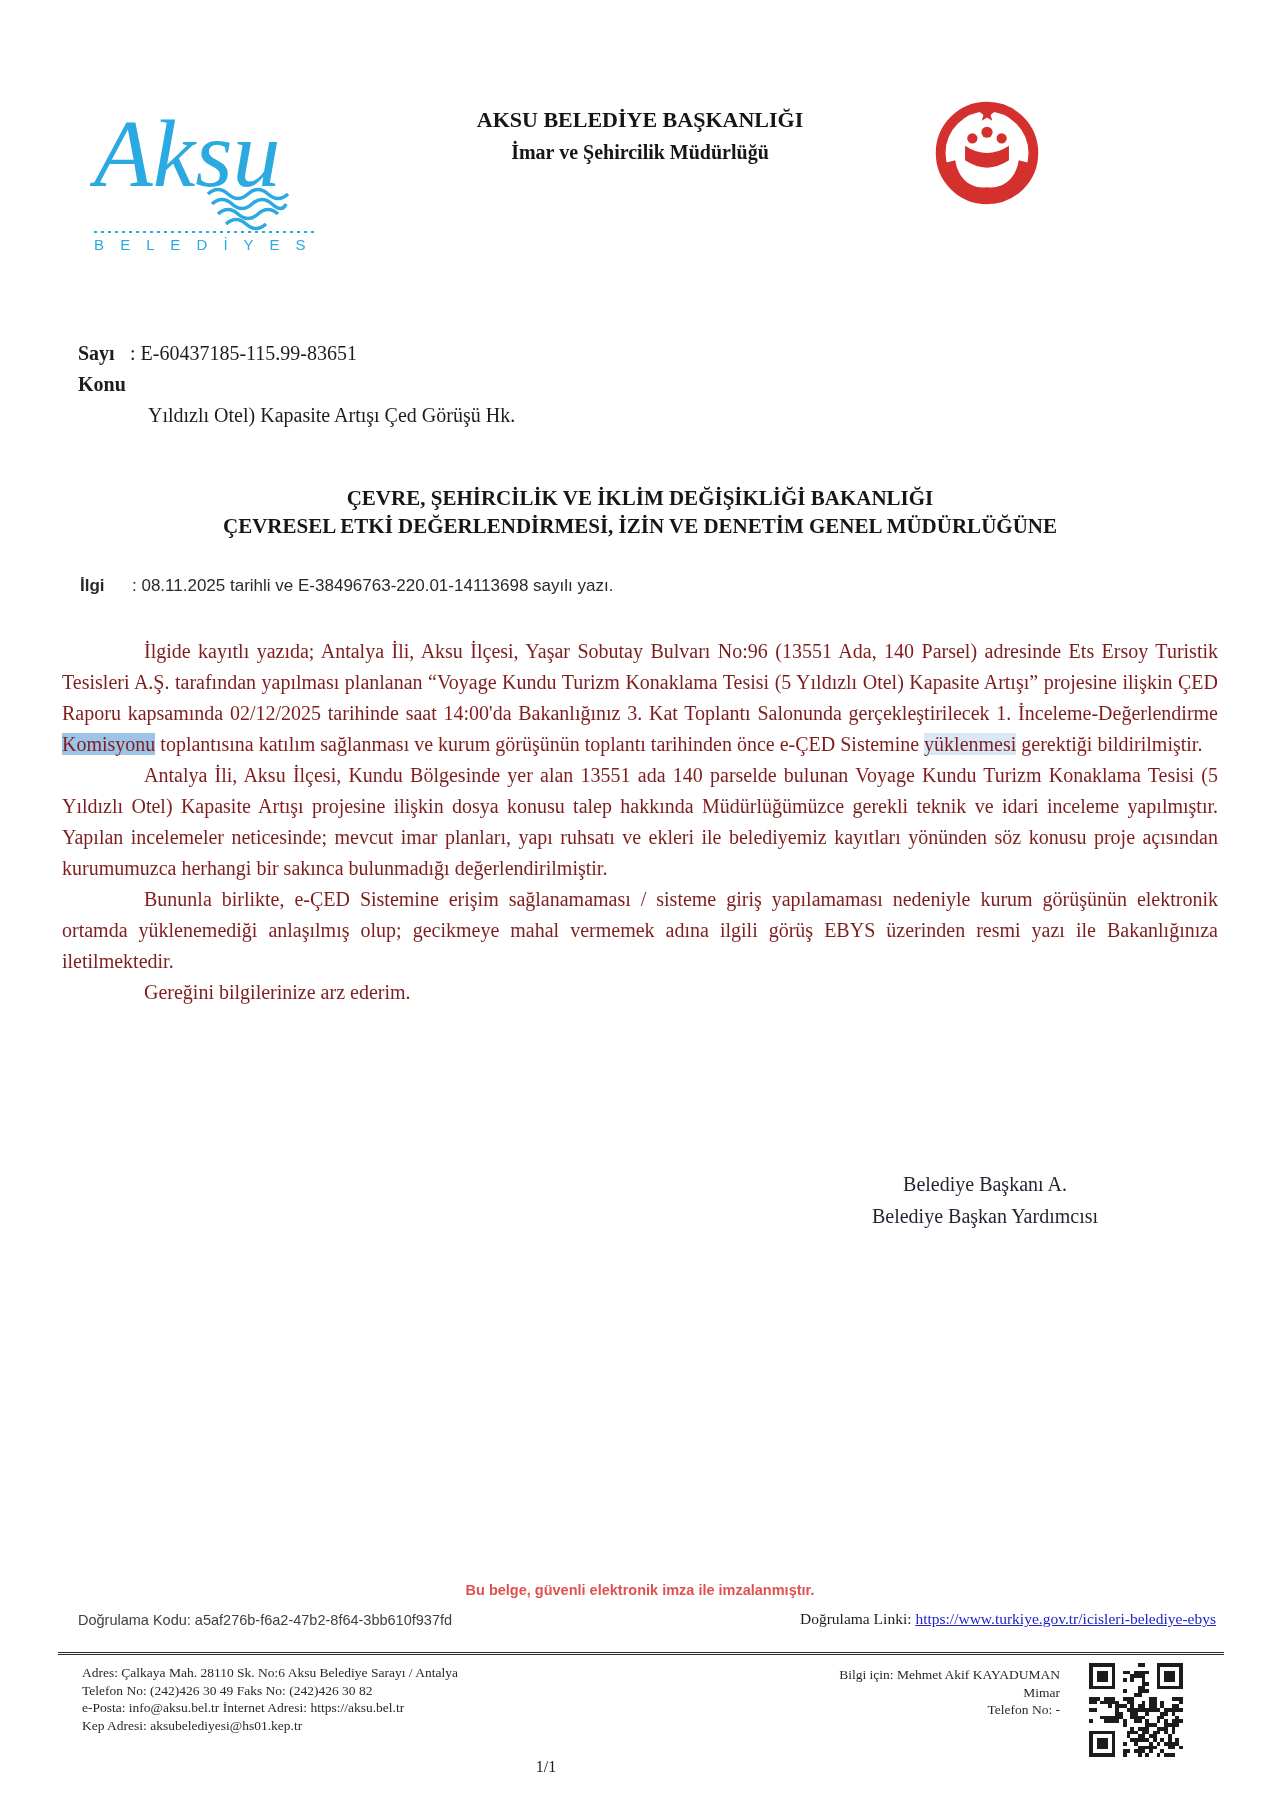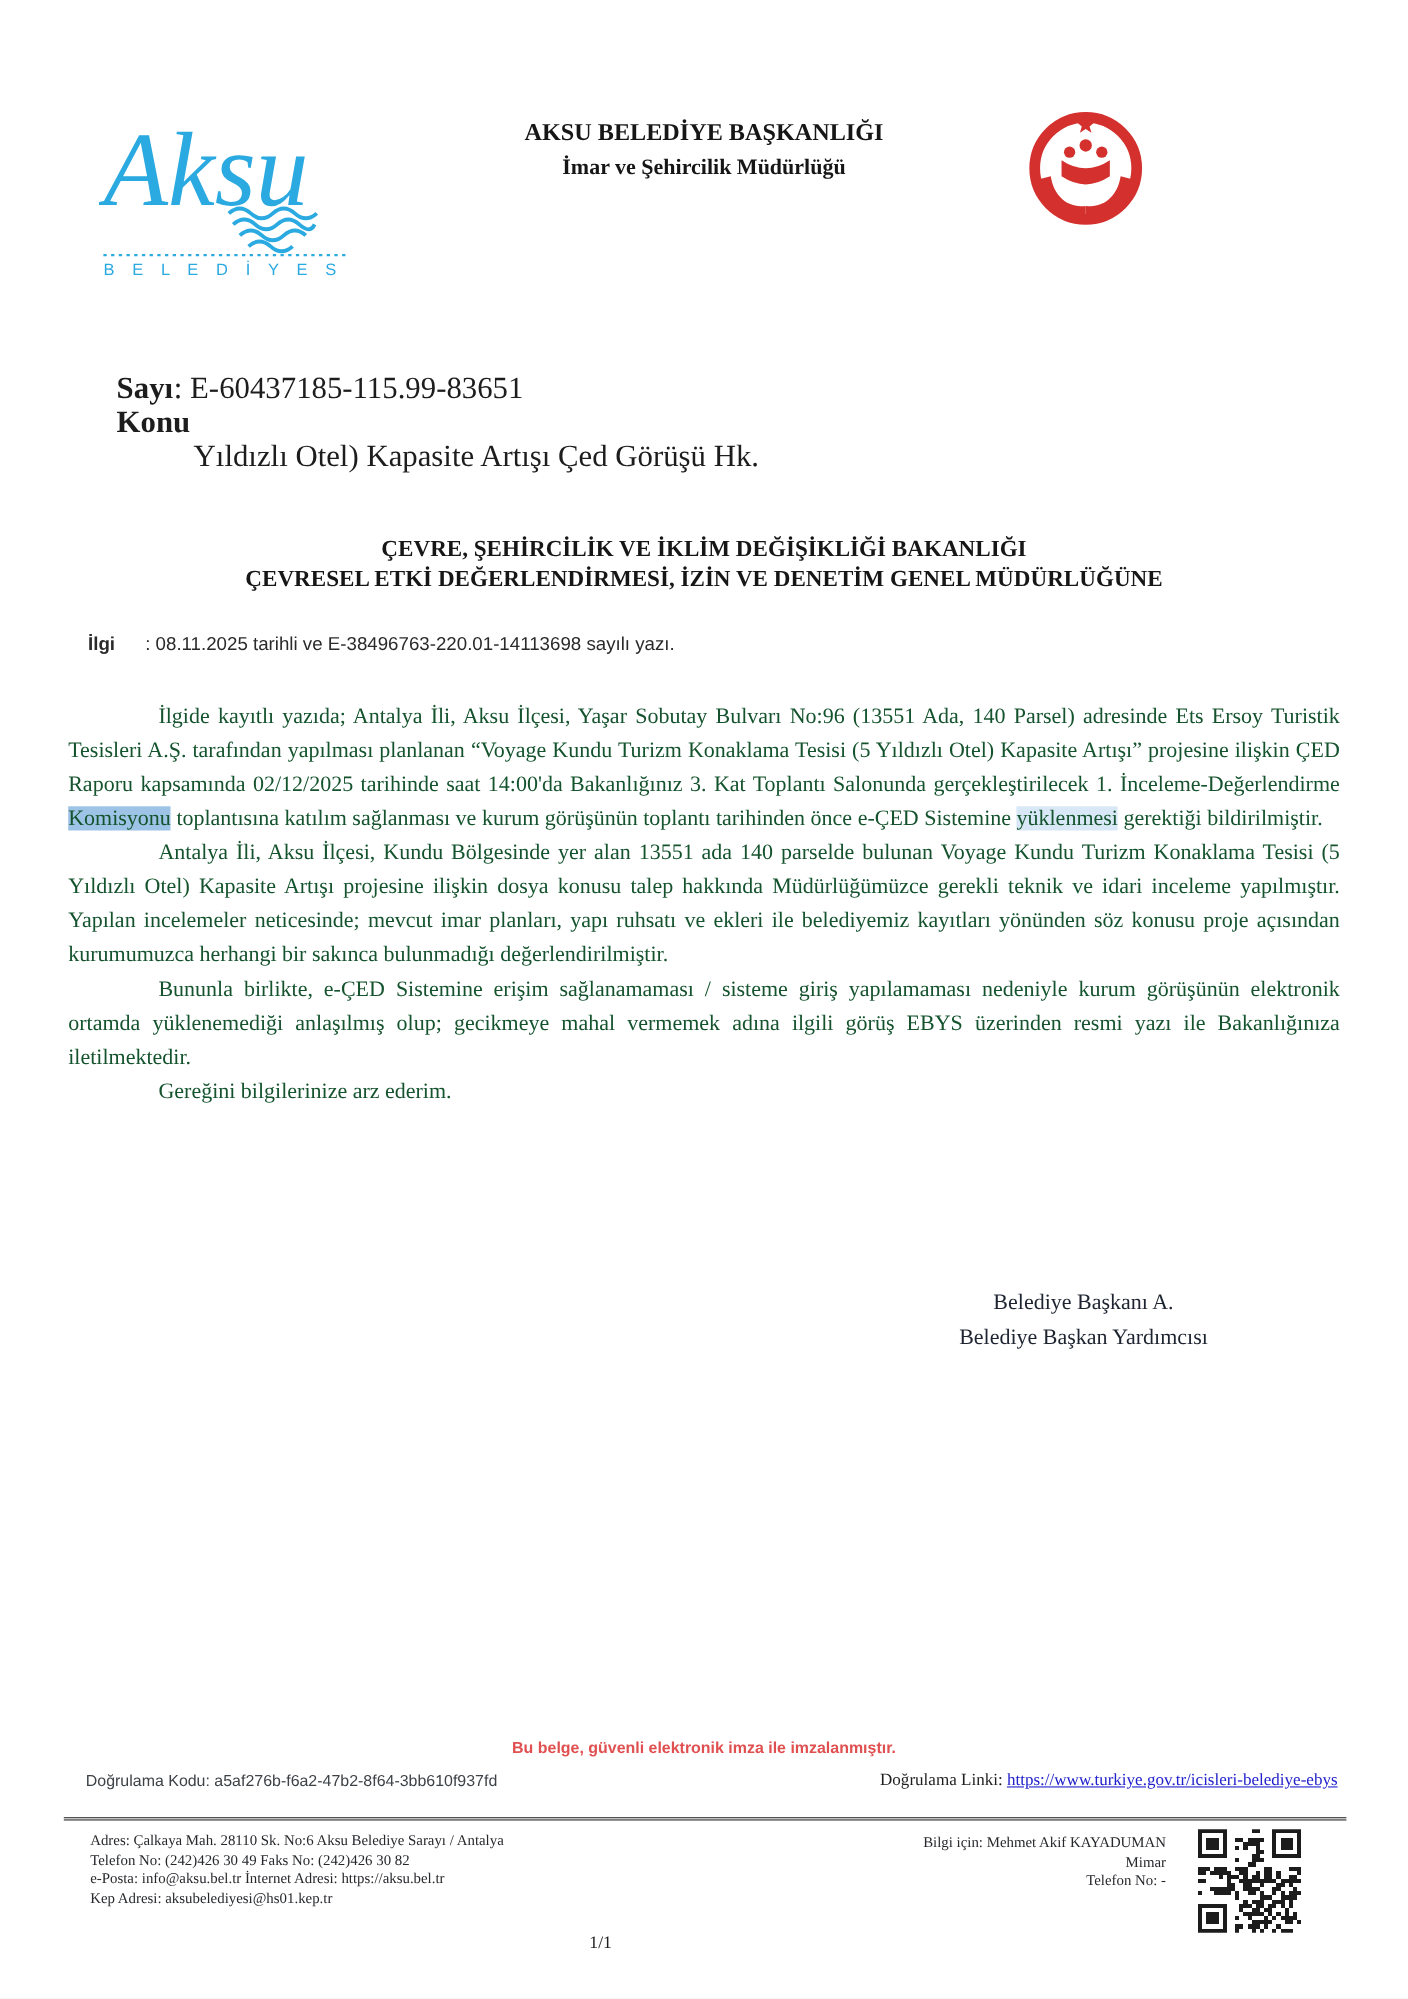--- a/index.html
+++ b/index.html
@@ -14,21 +14,21 @@
   .header-center {
     position:absolute; left:200px; right:200px; top:104px; text-align:center;
     color:#161616;
   }
   .header-center .tc   { font-size:19px; font-weight:bold; line-height:32px; }
   .header-center .org  { font-size:22px; font-weight:bold; line-height:32px; }
   .header-center .dept { font-size:20px; font-weight:bold; line-height:32px; }
   .emblem { position:absolute; left:926px; top:92px; width:122px; height:122px; }
 
   
-  .meta { position:absolute; left:78px; top:338px; font-size:28px; line-height:31px;margin-left:28px; }
+  .meta { position:absolute; left:78px; top:338px; font-size:20px; line-height:31px; }
   .meta-row { display:flex; }
   .meta-label { width:52px; font-weight:bold; flex:0 0 auto; }
   .meta-value { white-space:pre;text-align:center; }
   .meta-cont  { padding-left:70px; white-space:pre; }
 
   
   .addressee {
     position:absolute; left:0; right:0; top:484px; text-align:center;
     font-weight:bold; font-size:21px; line-height:28px; color:#161616;
   }
@@ -36,21 +36,21 @@
   
   .ilgi {
     position:absolute; left:80px; top:576px; display:flex;
     font-family:"Liberation Sans", sans-serif; font-size:17px; color:#2a2a2a;
   }
   .ilgi-label { width:52px; font-weight:bold; flex:0 0 auto; }
 
   
   .body-text {
     position:absolute; left:62px; top:636px; width:1156px;
-    font-size:20px; line-height:31px; text-align:justify; color:#14532d;
+    font-size:20px; line-height:31px; text-align:justify; color:#7f1d1d;
   }
   .body-text p { margin:0; text-indent:82px; }
   .hl-strong { background:#9DC3E6; }
   .hl-light  { background:#D9E8F6; }
 
   
   .signature {
     position:absolute; left:835px; top:1168px; width:300px; text-align:center;
     font-size:20px; line-height:32px; color:#1d2430;
   }

